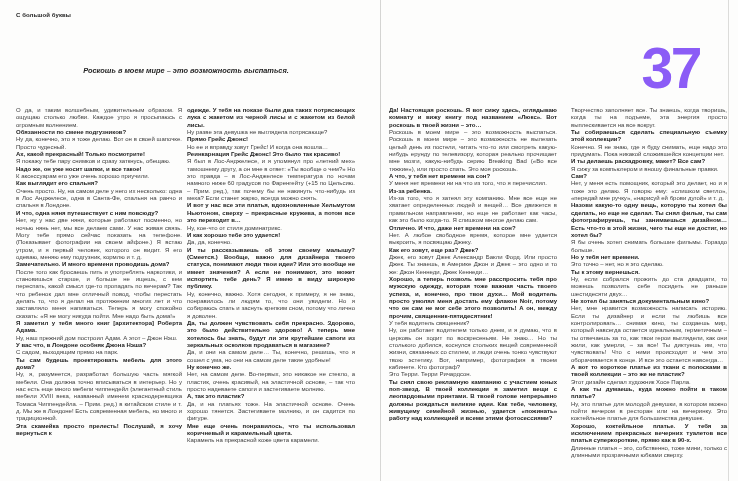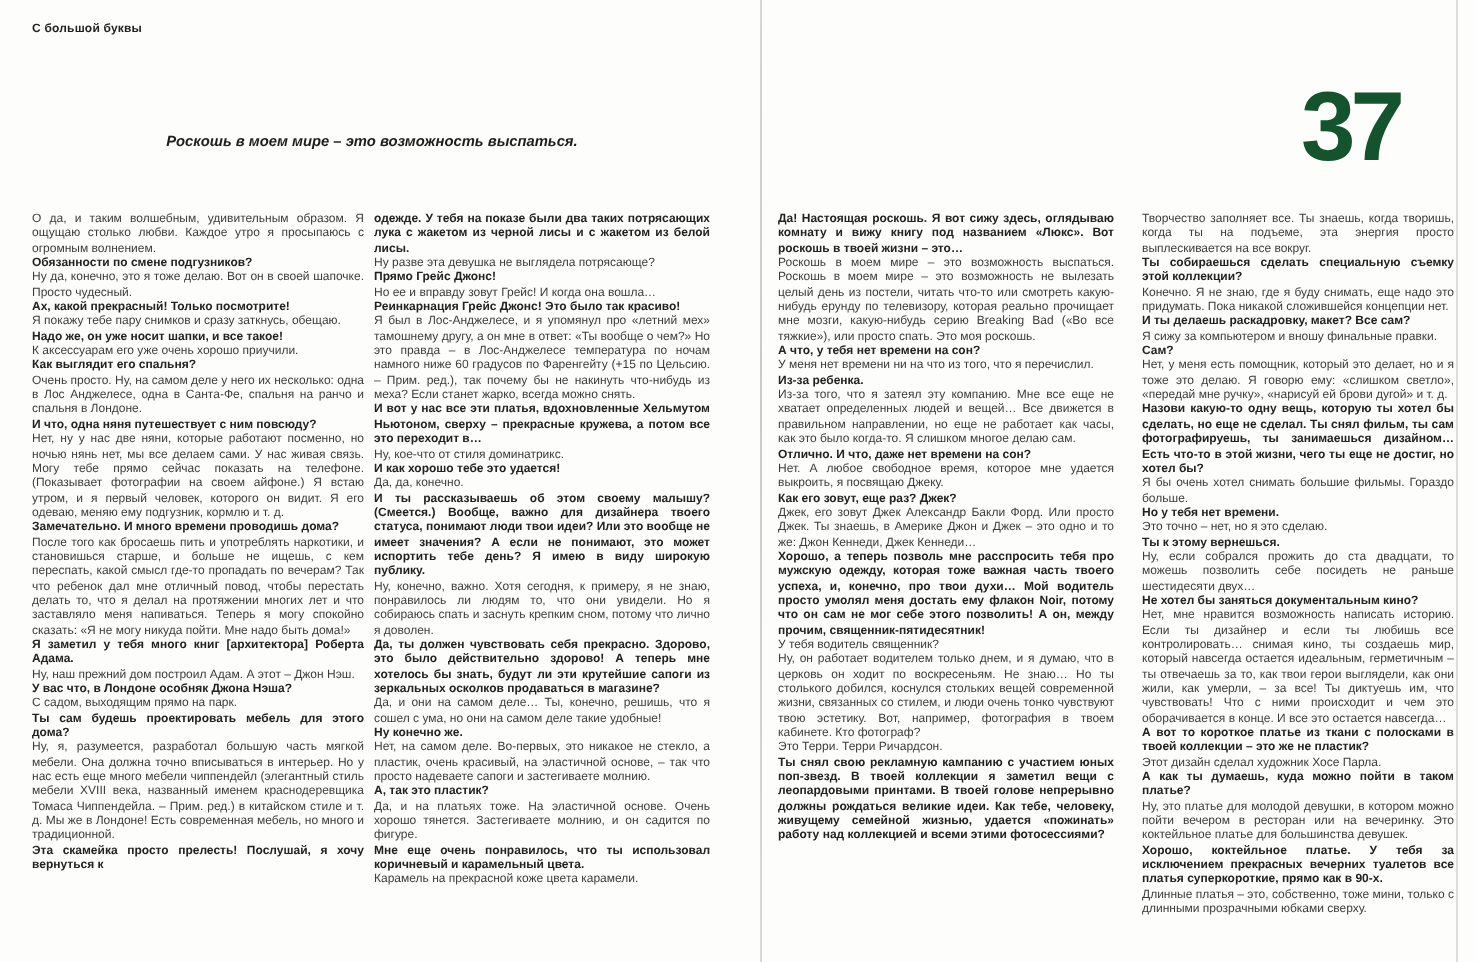--- a/index.html
+++ b/index.html
@@ -28,21 +28,21 @@
     letter-spacing:0.1px;
   }
   .headline{
     position:absolute;left:16px;top:66px;width:340px;
     text-align:center;
     font-size:7.4px;font-weight:bold;font-style:italic;
     color:#1d1d1d;
   }
   .pageno{
     position:absolute;right:38px;top:40px;
-    font-size:49px;font-weight:bold;color:#14532d;
+    font-size:57px;font-weight:bold;color:#8b5cf6;
     letter-spacing:-2.5px;line-height:1;
   }
   .col{
     position:absolute;top:107px;
     font-size:6px;line-height:7.35px;
     color:#3c3c3c;
     text-align:justify;
   }
   .col.c0{left:16px;width:166px;}
   .col.c1{left:187px;width:168px;}

